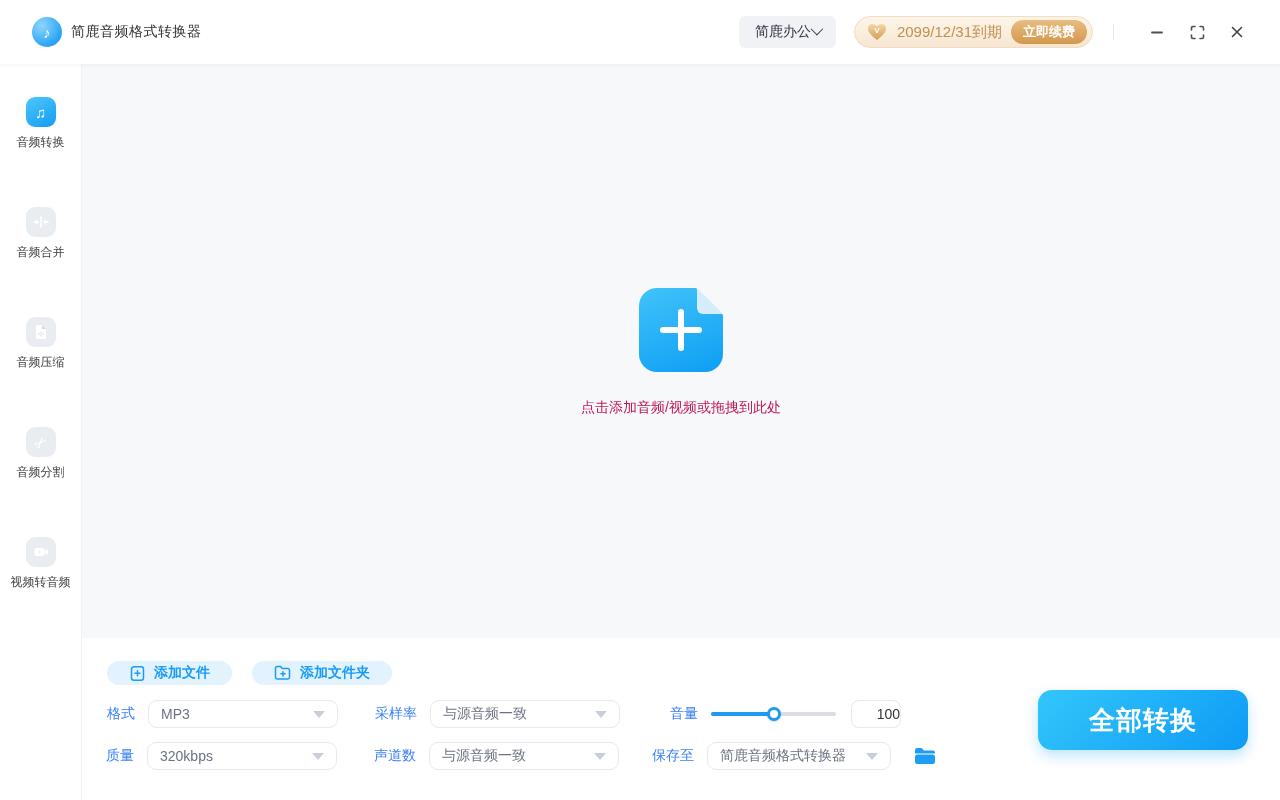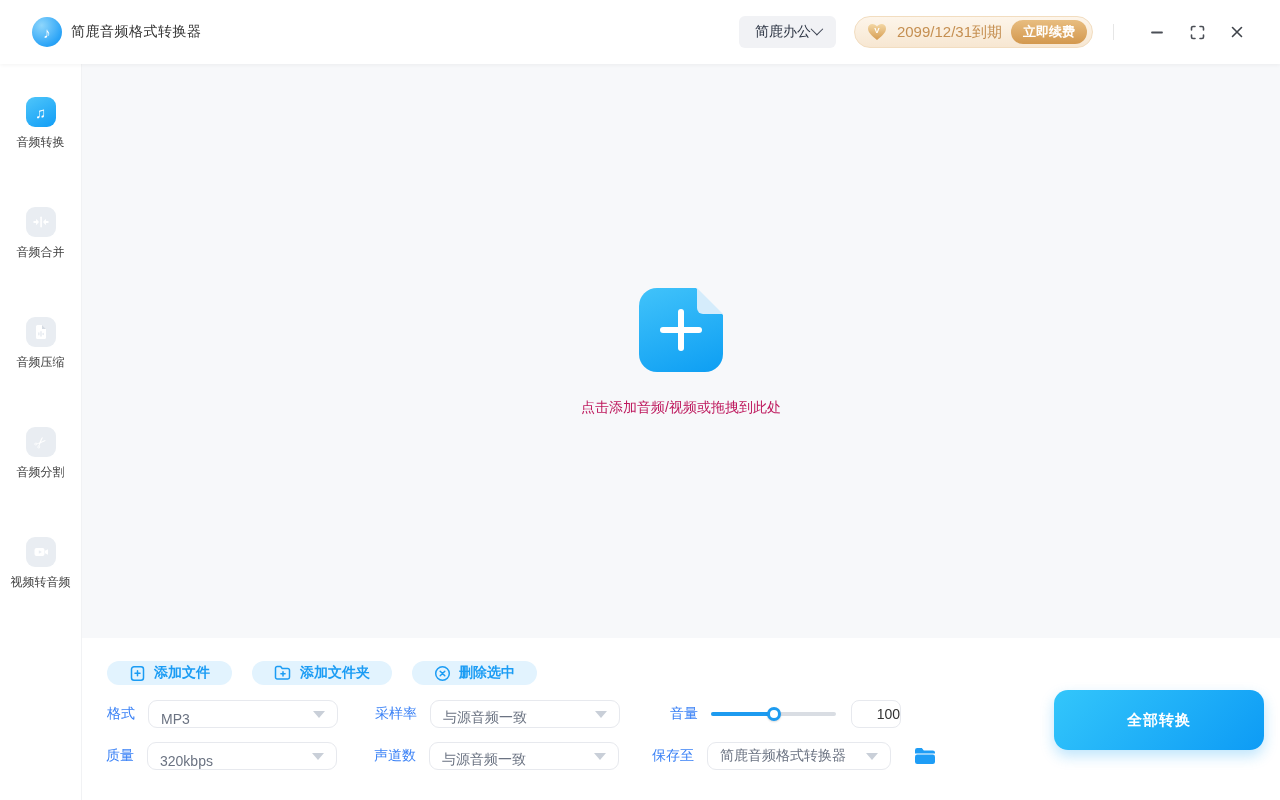--- a/index.html
+++ b/index.html
@@ -107,41 +107,41 @@
     position:relative; height:28px; background:#fff;
     border:1px solid #e7e9ee; border-radius:9px; cursor:pointer;
     display:flex; align-items:center; padding:0 30px 0 12px;
   }
   .dd-value { font-size:14px; color:#6b7382; white-space:nowrap; overflow:hidden; }
   .dd-arrow {
     position:absolute; right:12px; top:50%; margin-top:-3px;
     width:0; height:0; border-left:6px solid transparent; border-right:6px solid transparent;
     border-top:7px solid #c9cfd8;
   }
-  .w190 { width:190px;align-items:flex-end; } .w184 { width:184px; }
+  .w190 { width:190px; } .w184 { width:184px; }
   .gap37 { margin-left:37px; } .gap50 { margin-left:50px; } .gap33 { margin-left:33px; }
 
   .slider { position:relative; width:125px; height:14px; cursor:pointer; }
   .slider-track { position:absolute; top:5px; left:0; right:0; height:4px; border-radius:2px; background:#d9dde3; }
   .slider-fill { position:absolute; top:5px; left:0; height:4px; border-radius:2px; background:#1d9bf0; }
   .slider-thumb {
     position:absolute; top:0; width:14px; height:14px; border-radius:50%;
     background:#fff; border:3px solid #1d9bf0; box-shadow:0 1px 2px rgba(0,0,0,.15);
   }
   .vol-input {
     width:50px; height:28px; margin-left:15px; border:1px solid #e7e9ee; border-radius:8px;
     padding:0 0 0 10px; font-size:14px; color:#333; font-family:inherit; outline:none;text-align:right;
   }
   .folder-btn { background:none; border:none; cursor:pointer; margin-left:23px; display:flex; align-items:center; }
 
   .convert-btn {
-    position:absolute; top:52px; right:16px; width:210px; height:60px;
+    position:absolute; top:52px; right:32px; width:210px; height:60px;
     border:none; border-radius:14px; cursor:pointer; font-family:inherit;
     background:linear-gradient(135deg,#33c6fb,#0d9bf5);
-    color:#fff; font-size:15px; font-weight:bold; letter-spacing:1px;
+    color:#fff; font-size:26px; font-weight:bold; letter-spacing:1px;
     box-shadow:0 6px 14px rgba(20,160,245,.28);
   }
 </style>
 </head>
 <body>
 
 <div class="titlebar">
   <div class="logo">♪</div>
   <div class="app-title">简鹿音频格式转换器</div>
   <div class="tb-spacer"></div>
@@ -262,27 +262,20 @@
     </button>
 
     <button class="pill-btn">
       <svg width="18" height="16" viewBox="0 0 18 16" fill="none" stroke="#1b9cf4" stroke-width="1.5" stroke-linecap="round" stroke-linejoin="round">
         <path d="M1.5 3.2A1.7 1.7 0 0 1 3.2 1.5h3.4l1.6 2h5.6a1.7 1.7 0 0 1 1.7 1.7v7.1a1.7 1.7 0 0 1-1.7 1.7H3.2a1.7 1.7 0 0 1-1.7-1.7z"></path>
         <path d="M9 6.7v4.2M6.9 8.8h4.2"></path>
       </svg>
       <span>添加文件夹</span>
     </button>
 
-    <button class="pill-btn">
-      <svg width="17" height="17" viewBox="0 0 17 17" fill="none" stroke="#1b9cf4" stroke-width="1.5" stroke-linecap="round">
-        <circle cx="8.5" cy="8.5" r="6.8"></circle>
-        <path d="M6.2 6.2l4.6 4.6M10.8 6.2l-4.6 4.6"></path>
-      </svg>
-      <span>删除选中</span>
-    </button>
   </div>
 
   <div class="settings-row">
     <span class="lbl">格式</span>
     <div class="dropdown w190">
       <span class="dd-value">MP3</span>
       <span class="dd-arrow"></span>
     </div>
 
     <span class="lbl gap37">采样率</span>

